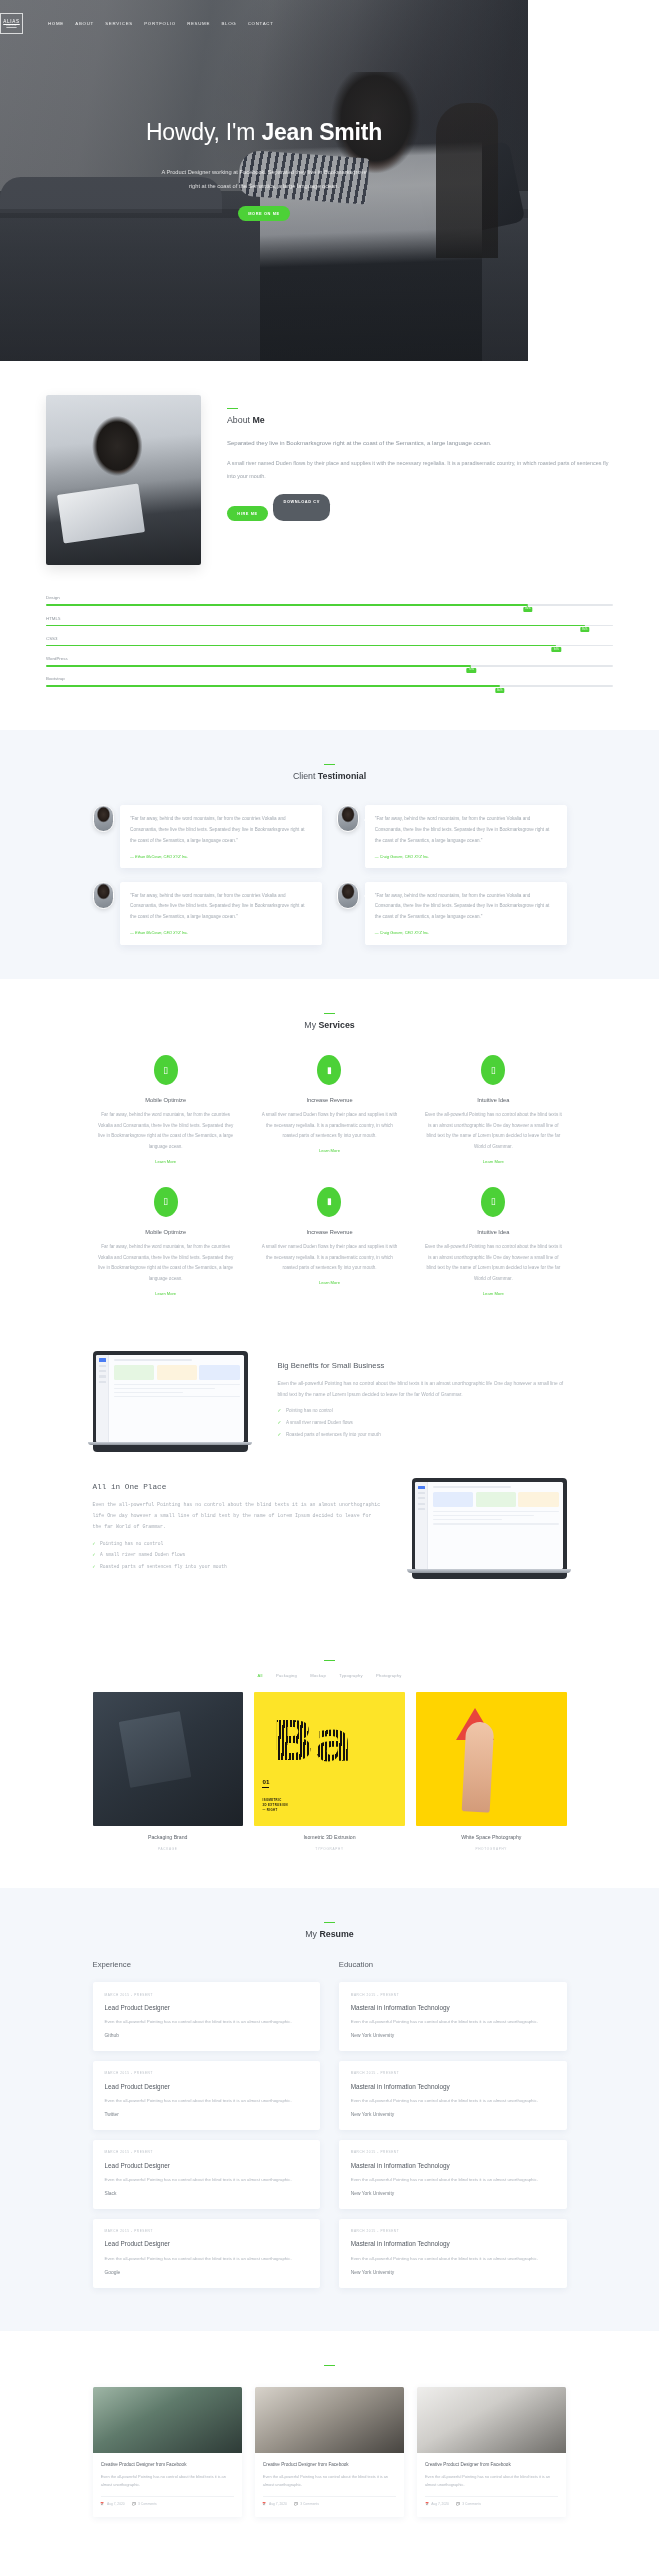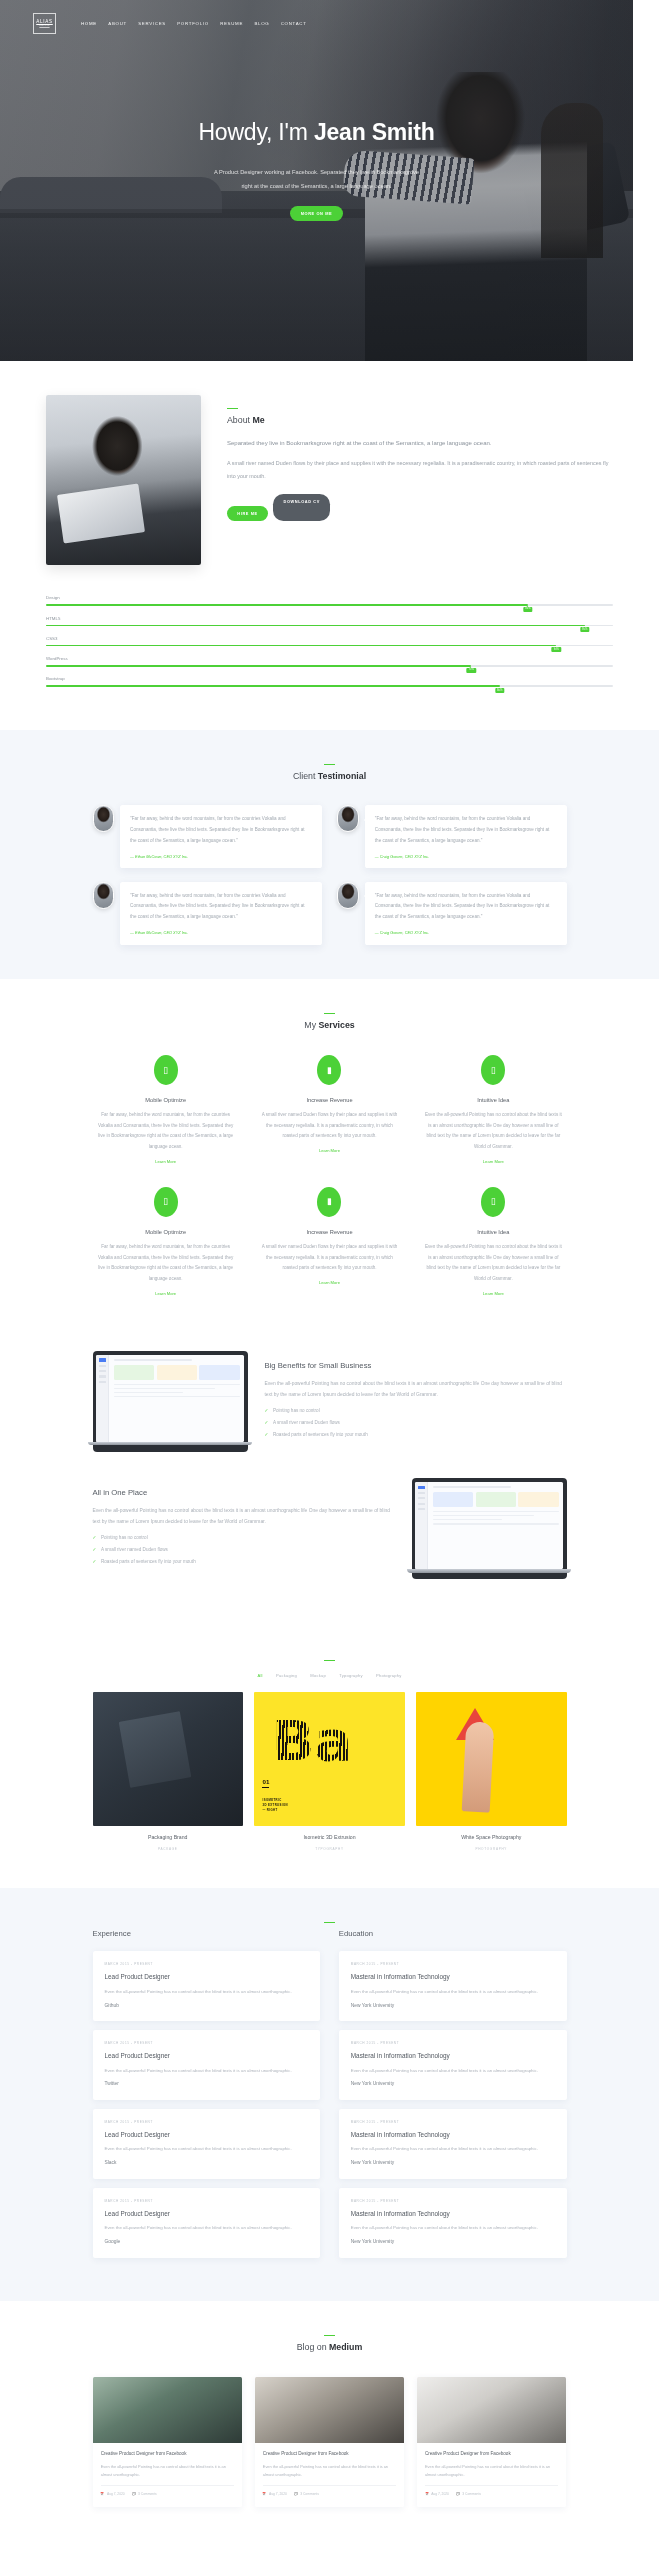--- a/index.html
+++ b/index.html
@@ -7,21 +7,21 @@
   body {
     font-family: "Liberation Sans", sans-serif;
     background:#fff; color:#6b7280; font-size:6.7px; line-height:1.8;
     -webkit-font-smoothing:antialiased;
   }
   .wrap { width:567px; margin:0 auto; }
   .wrap-narrow { width:474px; margin:0 auto; }
 
   
   .hero {
-    position:relative; height:361px; width:633px; overflow:hidden;
+    position:relative; height:361px; width:528px; overflow:hidden;
     background:
       radial-gradient(circle at 78% 34%, rgba(40,40,46,.55) 0%, rgba(0,0,0,0) 42%),
       linear-gradient(100deg,#8e9094 0%,#8a8c90 18%,#7d8084 28%,#6f7378 36%,#7a7d81 46%,#6a6d72 60%,#4a4d53 74%,#32353b 88%,#2b2e33 100%);
   }
   .hero::after{
     content:""; position:absolute; inset:0;
     background:linear-gradient(180deg,rgba(40,44,50,.30),rgba(30,33,38,.42));
   }
   
   .sofa{ position:absolute; left:0; bottom:0; width:659px; height:170px;
@@ -129,22 +129,22 @@
   
   .sv-grid{ display:grid; grid-template-columns:repeat(3,1fr); gap:20.6px 17.5px; margin-top:21.6px; }
   .sv{ text-align:center; padding:0 4.1px; }
   .sv-ico{ width:24px; height:30px; border-radius:50%; background:#4cd137; margin:0 auto 9.3px;
     display:flex; align-items:center; justify-content:center; color:#fff; font-size:8.8px; }
   .sv h4{ font-size:5.7px; font-weight:400; color:#5a6068; margin-bottom:5.2px; }
   .sv p{ font-size:4.6px; line-height:2.3; color:#a8aeb6; }
   .sv a{ display:inline-block; margin-top:5.2px; color:#4cd137; font-size:4.1px; text-decoration:none; }
 
   
-  .feat{ display:flex; align-items:center; gap:17px; padding:13.4px 0; }
-  .feat.rev{ flex-direction:row-reverse; }
+  .feat{ display:flex; align-items:center; gap:30px; padding:13.4px 0; }
+  .feat.rev{ flex-direction:row-reverse;font-family:Liberation Mono, monospace; }
   .feat-txt{ flex:1; }
   .feat-txt h3{ font-size:7.7px; font-weight:400; color:#555b63; line-height:1.45; }
   .feat-txt p{ font-size:4.9px; line-height:2.25; color:#aab0b8; margin-top:6.2px; }
   .flist{ list-style:none; margin-top:7.2px; }
   .flist li{ font-size:4.6px; color:#aab0b8; margin-bottom:3.6px; display:flex; gap:4.6px; align-items:center; }
   .flist .ck{ color:#4cd137; font-size:4.6px; }
   .laptop{ flex:none; width:155px; }
   .laptop .screen{ background:#2b2f35; border-radius:4.1px; padding:3.6px 3.6px 6.2px; }
   .laptop .inner{ background:#fbfcfe; border-radius:1.5px; height:87px; display:flex; overflow:hidden; }
   .laptop .base{ height:3.6px; background:linear-gradient(180deg,#c9ced6,#8e949c);
@@ -519,20 +519,21 @@
           </div>
         <div class="pf-cap"><h4>White Space Photography</h4><span>PHOTOGRAPHY</span></div>
       </div>
     </div>
   </div>
 </section>
 
 <section class="sec sec-grey">
   <div class="wrap-narrow">
     <div class="bar"></div>
+    <h2 class="title" style="margin-bottom:14.4px;"><span>My </span><b>Resume</b></h2>
     <div class="rs-cols">
       <div>
         <h3>Experience</h3>
         <div id="exp-list">
             <div class="rs-card">
     <div class="rs-date">MARCH 2015 - PRESENT</div>
     <h4>Lead Product Designer</h4>
     <p>Even the all-powerful Pointing has no control about the blind texts it is an almost unorthographic.</p>
     <div class="rs-org">Github</div>
   </div>
@@ -585,21 +586,20 @@
   </div>
           </div>
       </div>
     </div>
   </div>
 </section>
 
 <section class="sec">
   <div class="wrap-narrow">
     <div class="bar"></div>
-    <h2 class="title"><span>Blog on </span><b>Medium</b></h2>
     <div class="bl-grid" id="bl-grid">
         <article class="bl">
     <div class="bl-img bl1"></div>
     <div class="bl-body">
       <h4>Creative Product Designer from Facebook</h4>
       <p>Even the all-powerful Pointing has no control about the blind texts it is an almost unorthographic.</p>
       <div class="bl-meta">
         <span>
                 <b style="font-weight:400">📅</b>
                 <i style="font-style:normal">Aug 7, 2020</i>

